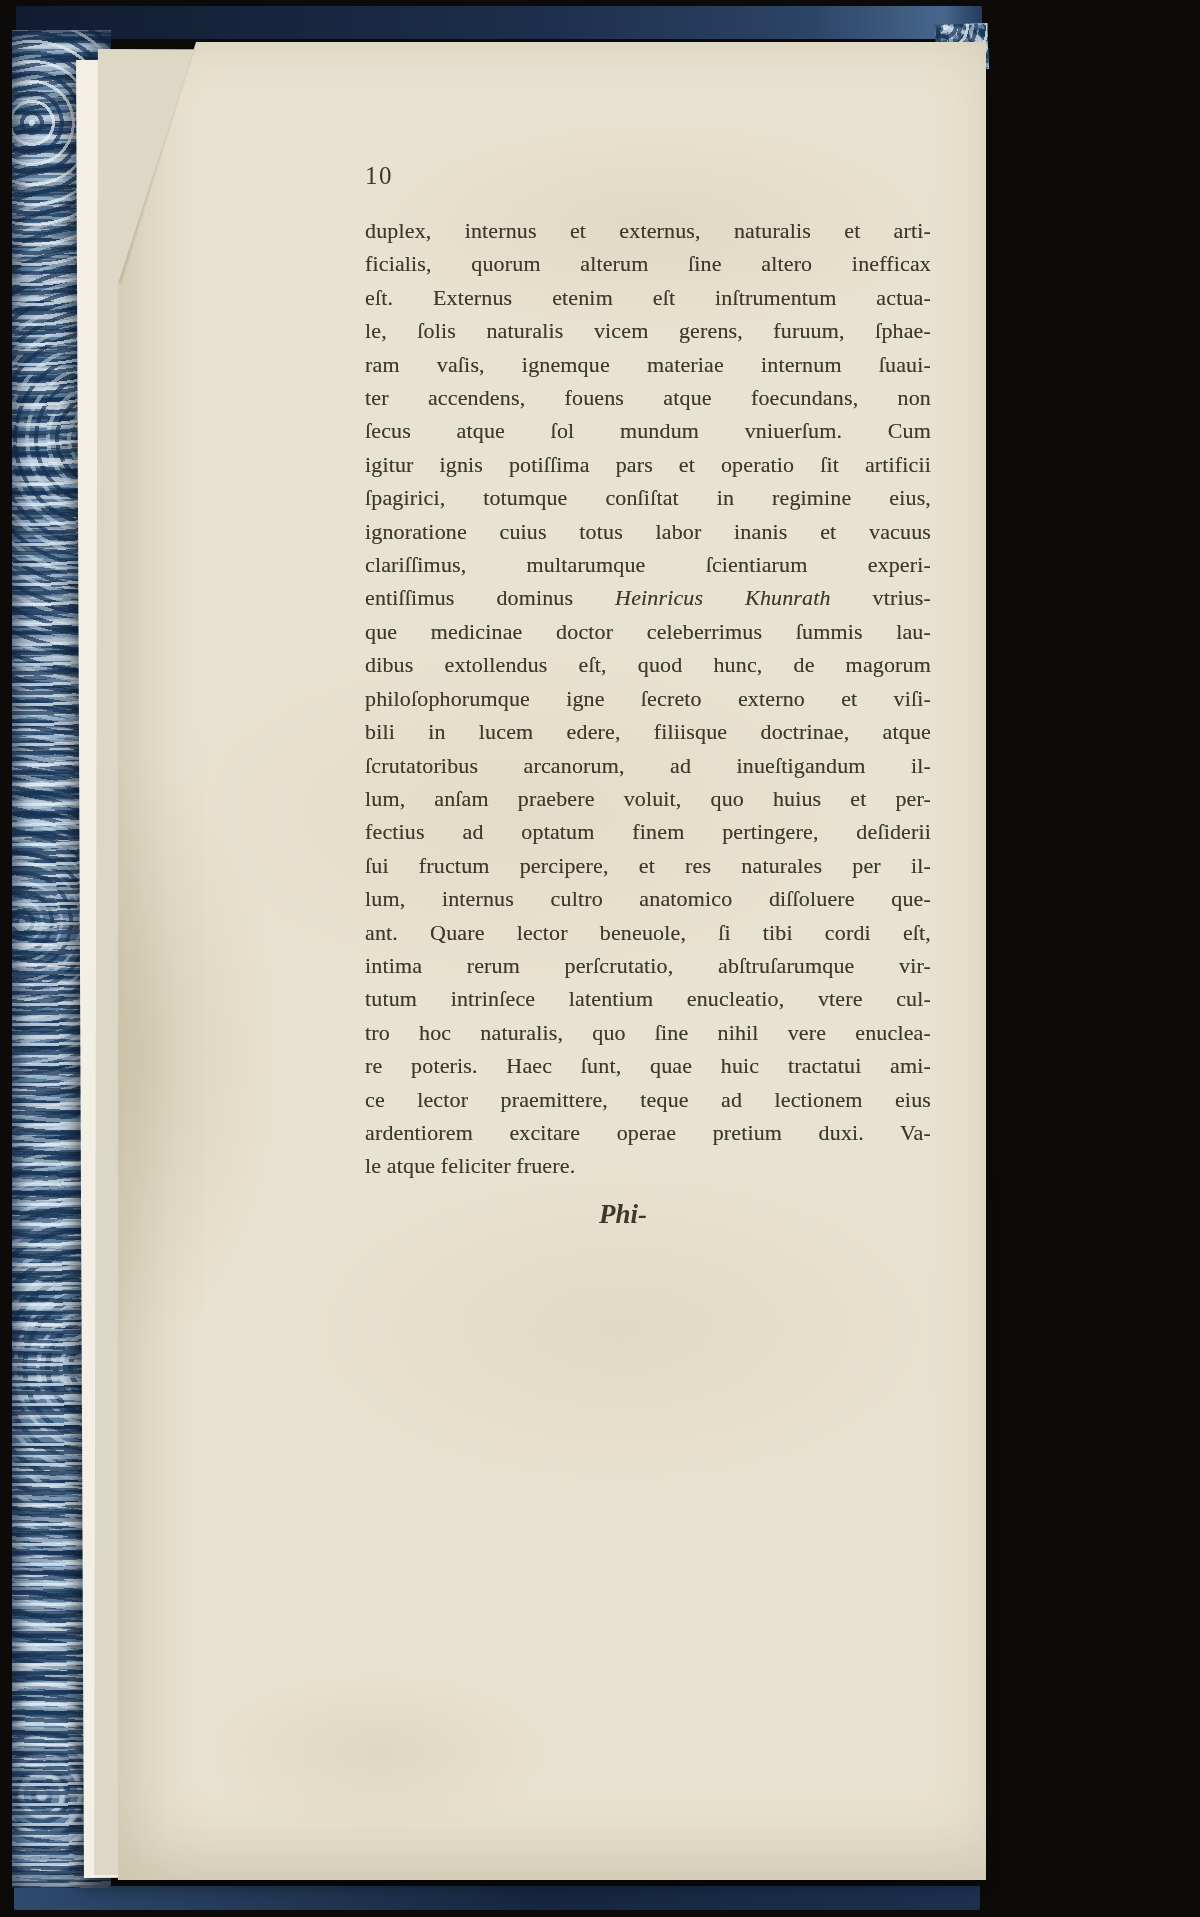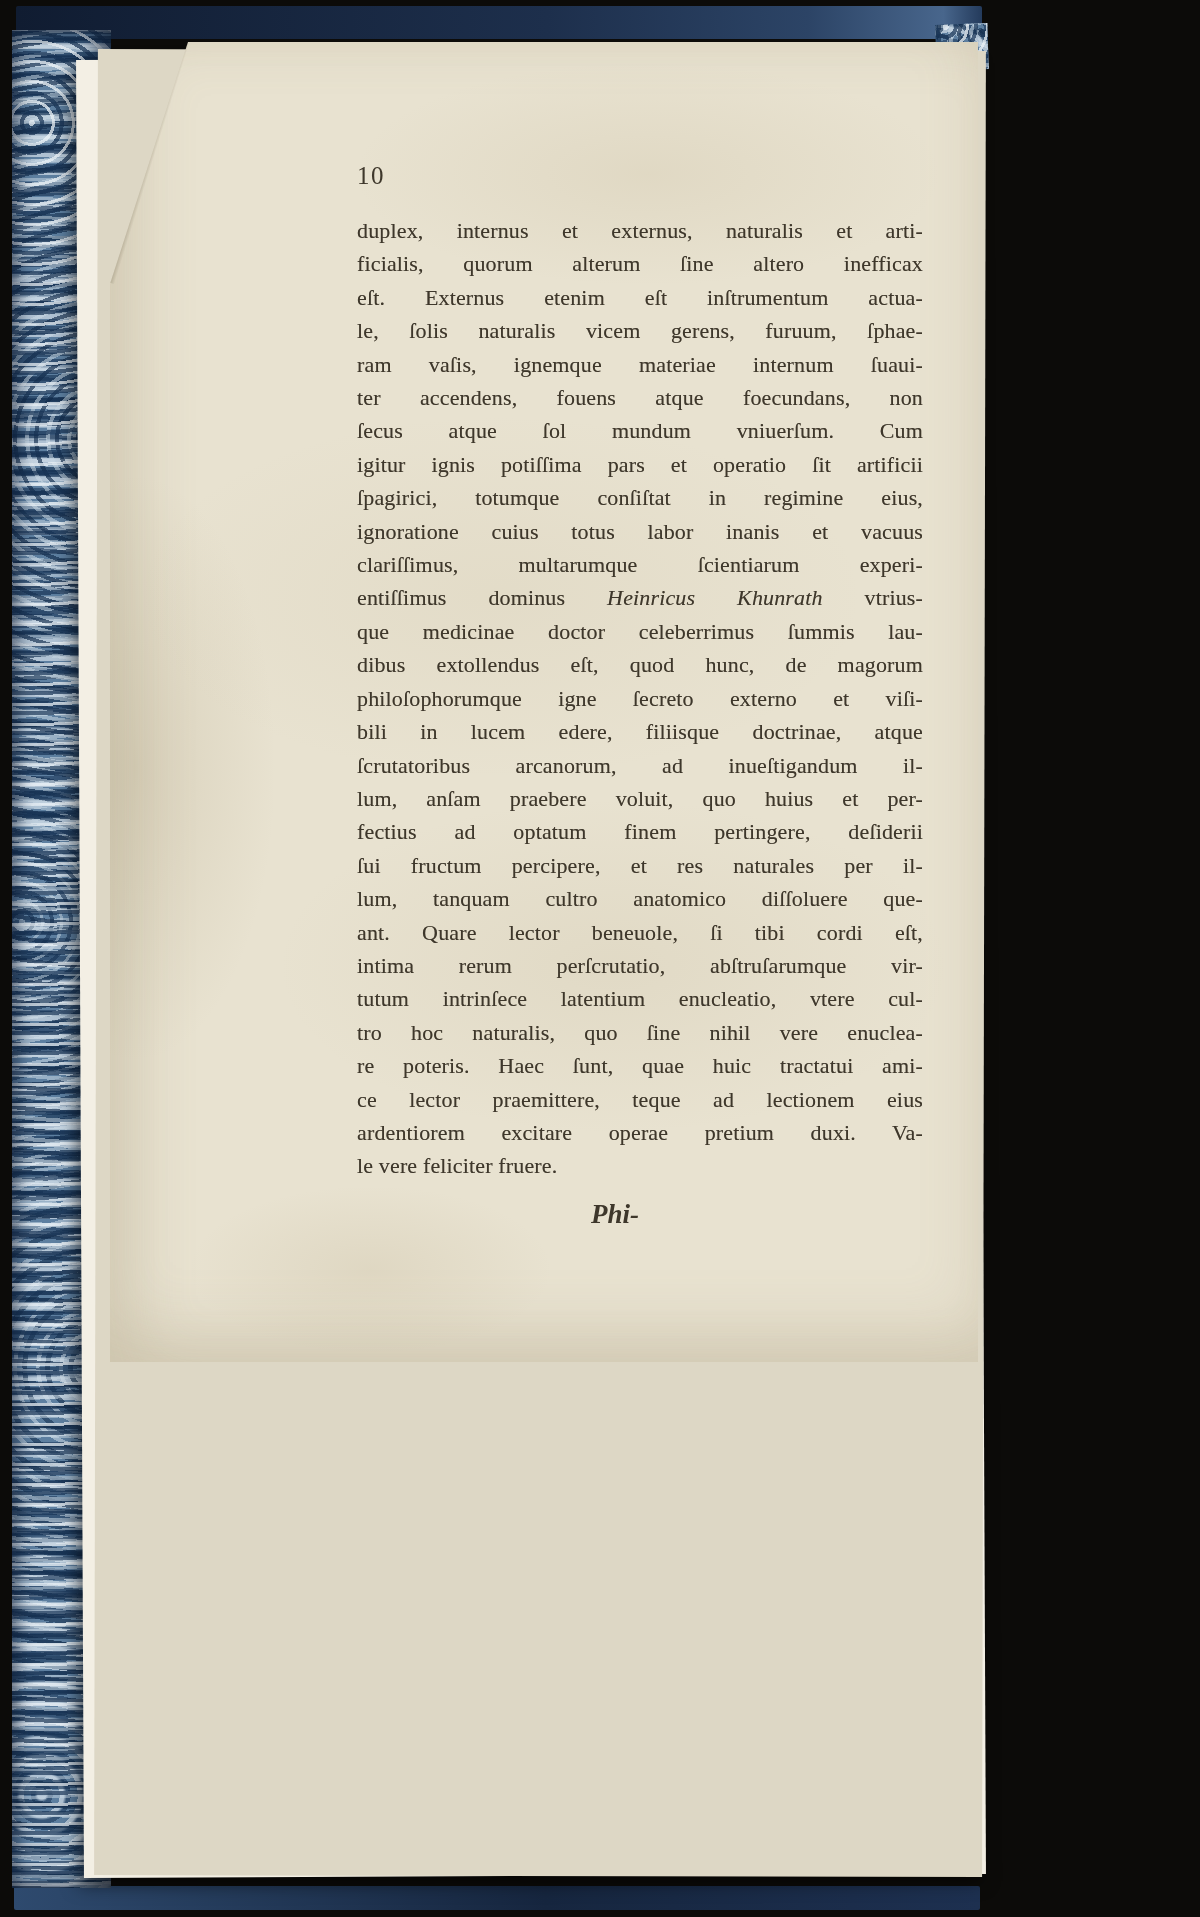--- a/index.html
+++ b/index.html
@@ -49,21 +49,21 @@
     background: var(--paper-bright, #f3efe4);
     transform: rotate(-.25deg); z-index: 3;
     box-shadow: -5px 7px 18px rgba(0,0,0,.55);
   }
   .page.under1 {
     left: 96px; top: 50px; width: 888px; height: 1826px;
     background: var(--paper-under, #ddd7c5);
     transform: rotate(.12deg); z-index: 4;
   }
   .page.main {
-    left: 110px; top: 42px; width: 868px; height: 1320px; z-index: 5;
+    left: 118px; top: 42px; width: 868px; height: 1838px; z-index: 5;
     background-color: var(--paper, #e8e2d0);
     clip-path: polygon(78px 0, 100% 0, 100% 100%, 0 100%, 0 242px);
     background-image:
       radial-gradient(ellipse 420px 160px at 62% 10%, rgba(184,168,132,.16), transparent 70%),
       radial-gradient(ellipse 520px 260px at 45% 42%, rgba(180,164,128,.10), transparent 70%),
       radial-gradient(ellipse 480px 240px at 58% 70%, rgba(176,160,124,.13), transparent 70%),
       radial-gradient(ellipse 260px 120px at 30% 93%, rgba(168,150,112,.14), transparent 70%),
       radial-gradient(ellipse 200px 420px at 3% 55%,  rgba(160,145,110,.20), transparent 70%);
     box-shadow: inset 0 -34px 60px rgba(150,135,100,.18), inset 34px 0 55px rgba(150,135,100,.16);
     text-decoration: underline;
@@ -124,26 +124,26 @@
           <div class="line">clariſſimus, multarumque ſcientiarum experi-</div>
           <div class="line"><span>entiſſimus dominus </span><span class="italic">Heinricus Khunrath</span><span> vtrius-</span></div>
           <div class="line">que medicinae doctor celeberrimus ſummis lau-</div>
           <div class="line">dibus extollendus eſt, quod hunc, de magorum</div>
           <div class="line">philoſophorumque igne ſecreto externo et viſi-</div>
           <div class="line">bili in lucem edere, filiisque doctrinae, atque</div>
           <div class="line">ſcrutatoribus arcanorum, ad inueſtigandum il-</div>
           <div class="line">lum, anſam praebere voluit, quo huius et per-</div>
           <div class="line">fectius ad optatum finem pertingere, deſiderii</div>
           <div class="line">ſui fructum percipere, et res naturales per il-</div>
-          <div class="line">lum, tanquam cultro anatomico diſſoluere que-</div>
+          <div class="line">lum, internus cultro anatomico diſſoluere que-</div>
           <div class="line">ant.  Quare lector beneuole, ſi tibi cordi eſt,</div>
           <div class="line">intima rerum perſcrutatio, abſtruſarumque vir-</div>
           <div class="line">tutum intrinſece latentium enucleatio, vtere cul-</div>
           <div class="line">tro hoc naturalis, quo ſine nihil vere enuclea-</div>
           <div class="line">re poteris.  Haec ſunt, quae huic tractatui ami-</div>
           <div class="line">ce lector praemittere, teque ad lectionem eius</div>
           <div class="line">ardentiorem excitare operae pretium duxi.  Va-</div>
-          <div class="line last">le vere feliciter fruere.</div>
+          <div class="line last">le atque feliciter fruere.</div>
         </div>
       <div class="catchword">Phi-</div>
     </div>
   </div>
 </div>
 
 </body></html>

